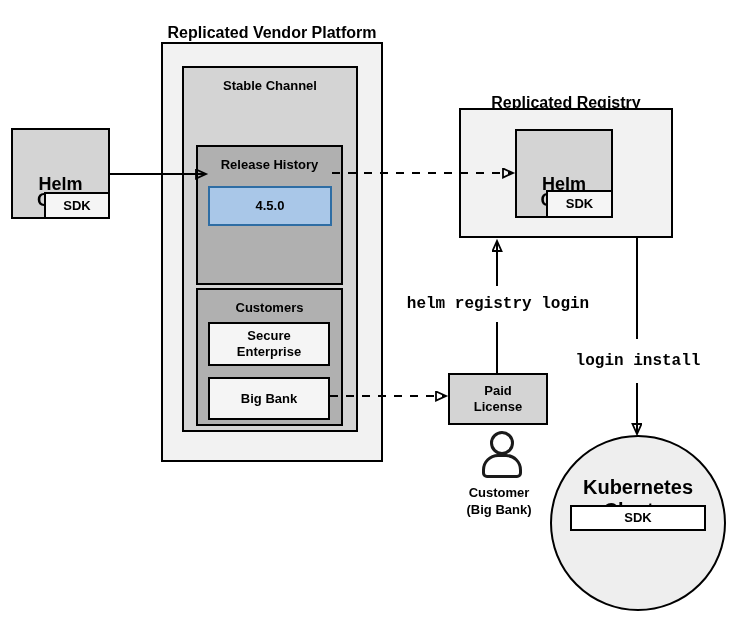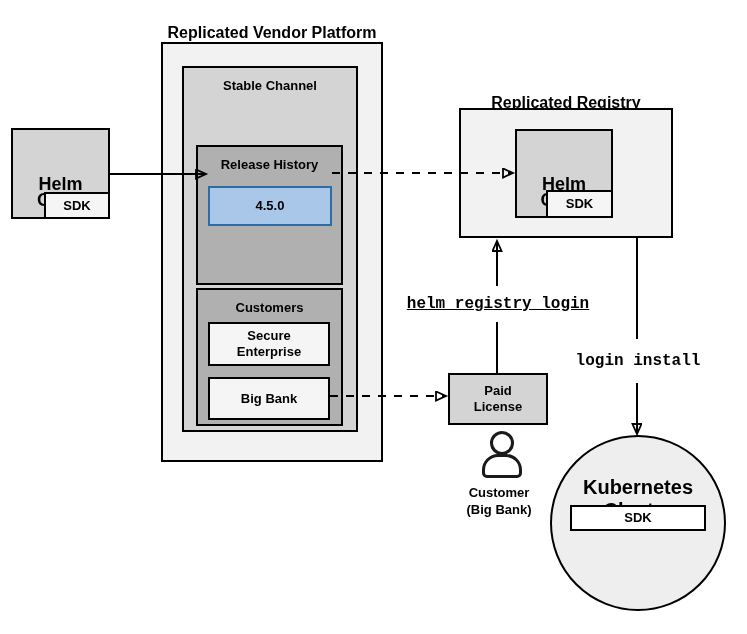--- a/index.html
+++ b/index.html
@@ -121,16 +121,16 @@
         <path d="M1,0.5 L11,5 L1,9.5 Z" fill="none" stroke="#000" stroke-width="1.8"></path>
       </marker>
     </defs>
     <line x1="110" y1="174" x2="206" y2="174" stroke="#000" stroke-width="2" marker-end="url(#oa)"></line>
     <line x1="332" y1="173" x2="513" y2="173" stroke="#000" stroke-width="2" stroke-dasharray="8,8" marker-end="url(#oa)"></line>
     <line x1="330" y1="396" x2="446" y2="396" stroke="#000" stroke-width="2" stroke-dasharray="8,8" marker-end="url(#oa)"></line>
     <line x1="497" y1="373" x2="497" y2="241" stroke="#000" stroke-width="2" marker-end="url(#oa)"></line>
     <line x1="637" y1="238" x2="637" y2="434" stroke="#000" stroke-width="2" marker-end="url(#oa)"></line>
   </svg>
 
-  <div class="cmd-label" style="left:391px;top:286px;width:214px;height:36px;text-decoration:underline;">helm registry login</div>
+  <div class="cmd-label" style="left:391px;top:286px;width:214px;height:36px;">helm registry login</div>
   <div class="cmd-label" style="left:572px;top:339px;width:132px;height:44px;">login install</div>
 
 </div>
 
 </body></html>

